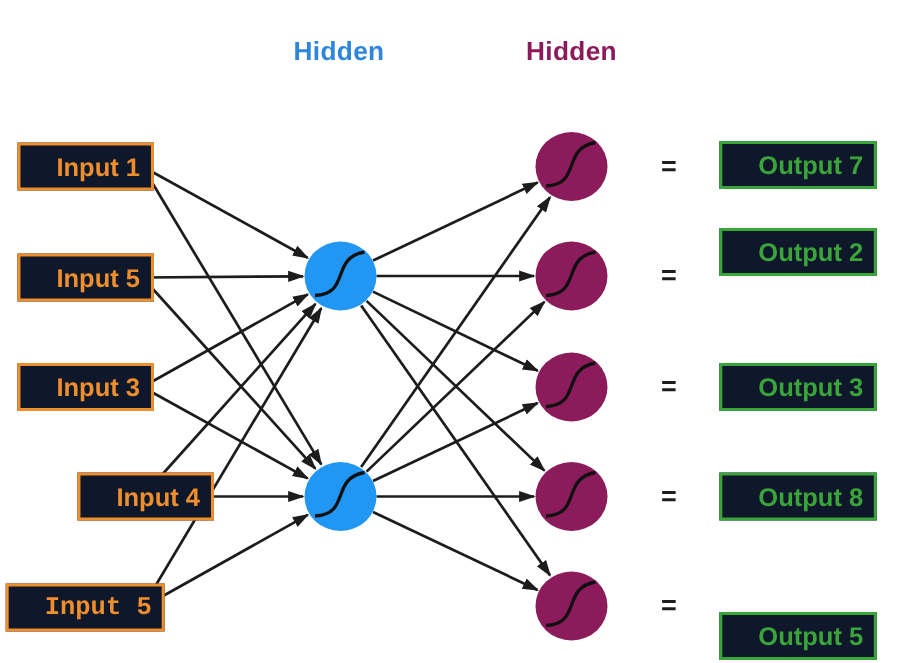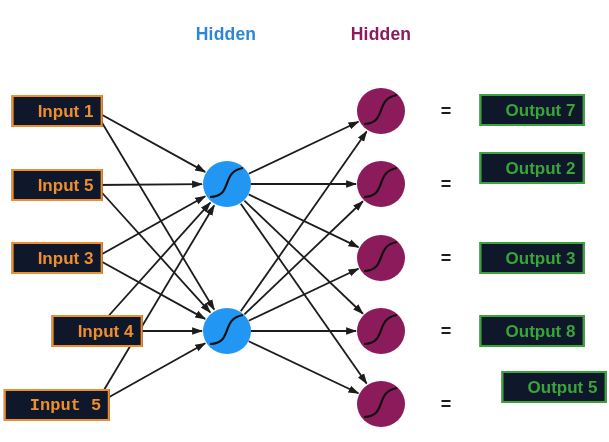--- a/index.html
+++ b/index.html
@@ -122,15 +122,15 @@
       <div class="node-box" style="left: 57px; top: 405px; border-color: rgb(239, 142, 45); color: rgb(239, 142, 45); font-family: Liberation Mono, monospace;">Input 5</div>
       <div class="equals" style="left: 446px; top: 111px;">=</div>
       <div class="equals" style="left: 446px; top: 184px;">=</div>
       <div class="equals" style="left: 446px; top: 258px;">=</div>
       <div class="equals" style="left: 446px; top: 331px;">=</div>
       <div class="equals" style="left: 446px; top: 404px;">=</div>
       <div class="node-box" style="left: 532px; top: 110px; border-color: rgb(58, 164, 58); color: rgb(58, 164, 58);">Output 7</div>
       <div class="node-box" style="left: 532px; top: 168px; border-color: rgb(58, 164, 58); color: rgb(58, 164, 58); text-align: center;">Output 2</div>
       <div class="node-box" style="left: 532px; top: 258px; border-color: rgb(58, 164, 58); color: rgb(58, 164, 58);">Output 3</div>
       <div class="node-box" style="left: 532px; top: 331px; border-color: rgb(58, 164, 58); color: rgb(58, 164, 58);">Output 8</div>
-      <div class="node-box" style="left: 532px; top: 387px; border-color: rgb(58, 164, 58); color: rgb(58, 164, 58); margin-left: 22px;">Output 5</div>
+      <div class="node-box" style="left: 532px; top: 424px; border-color: rgb(58, 164, 58); color: rgb(58, 164, 58);">Output 5</div>
     </div>
 </div>
 
 </body></html>

